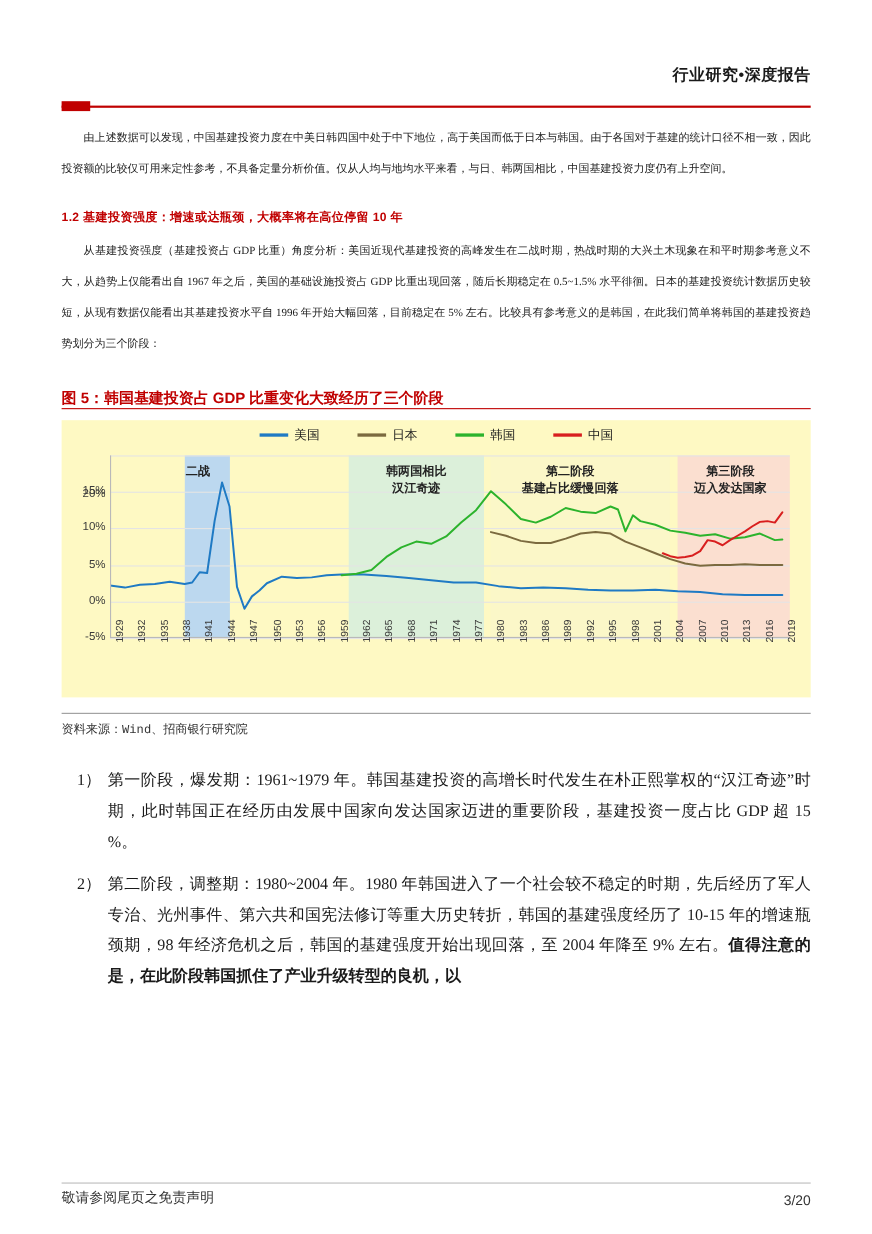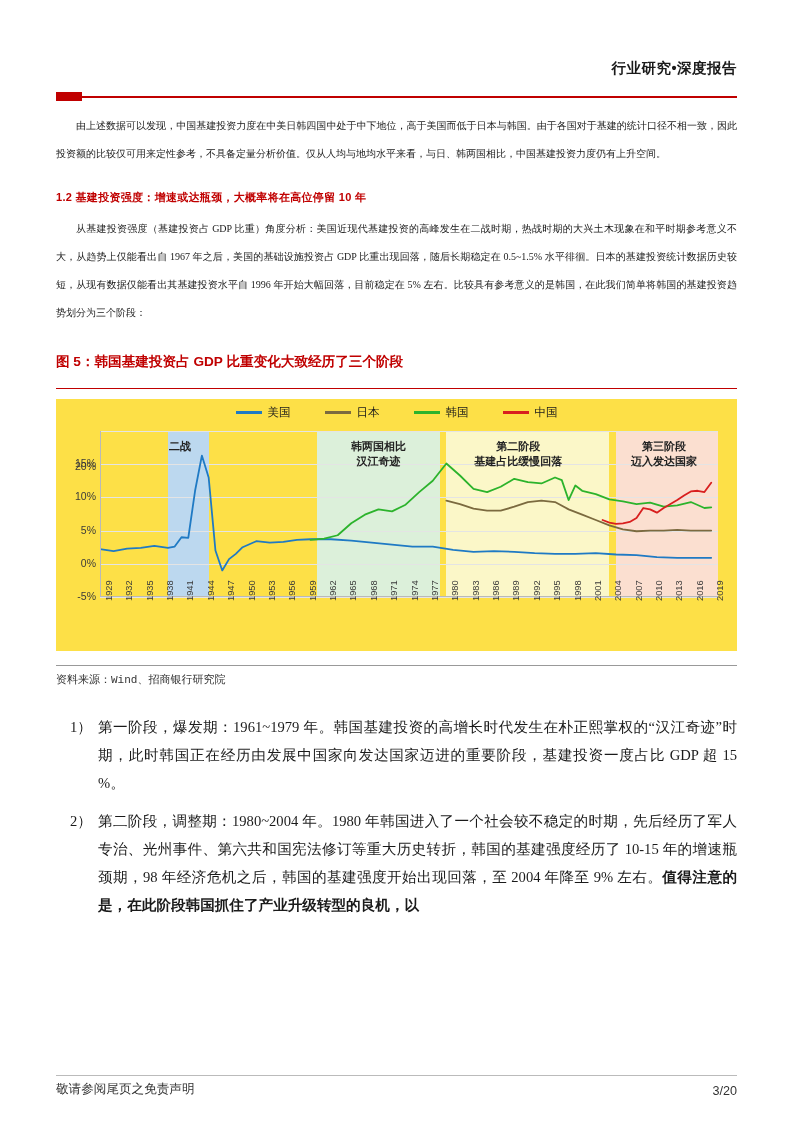--- a/index.html
+++ b/index.html
@@ -50,27 +50,27 @@
     font-size:11px;
     font-family:"Liberation Sans", sans-serif;
     letter-spacing:0.3px;
   }
   
   .fig-wrap{margin-top:26px;}
   .fig-title{
     color:#c00000;font-weight:bold;font-size:13.6px;
     font-family:"Liberation Sans", sans-serif;
     border-bottom:1.6px solid #c00000;
-    padding-bottom:17px;
+    padding-bottom:0;
     margin-bottom:10px;
   }
   .chart-box{
     position:relative;
     width:681px;height:252px;
-    background:#fde047;
+    background:#fef9c3;
   }
   .legend{
     position:absolute;top:6px;left:0;width:681px;
     display:flex;justify-content:center;gap:34px;
     font-family:"Liberation Sans", sans-serif;
     font-size:11.5px;
   }
   .legend-item{display:flex;align-items:center;gap:6px;}
   .legend-line{width:26px;height:3px;display:inline-block;}
   .plot{

